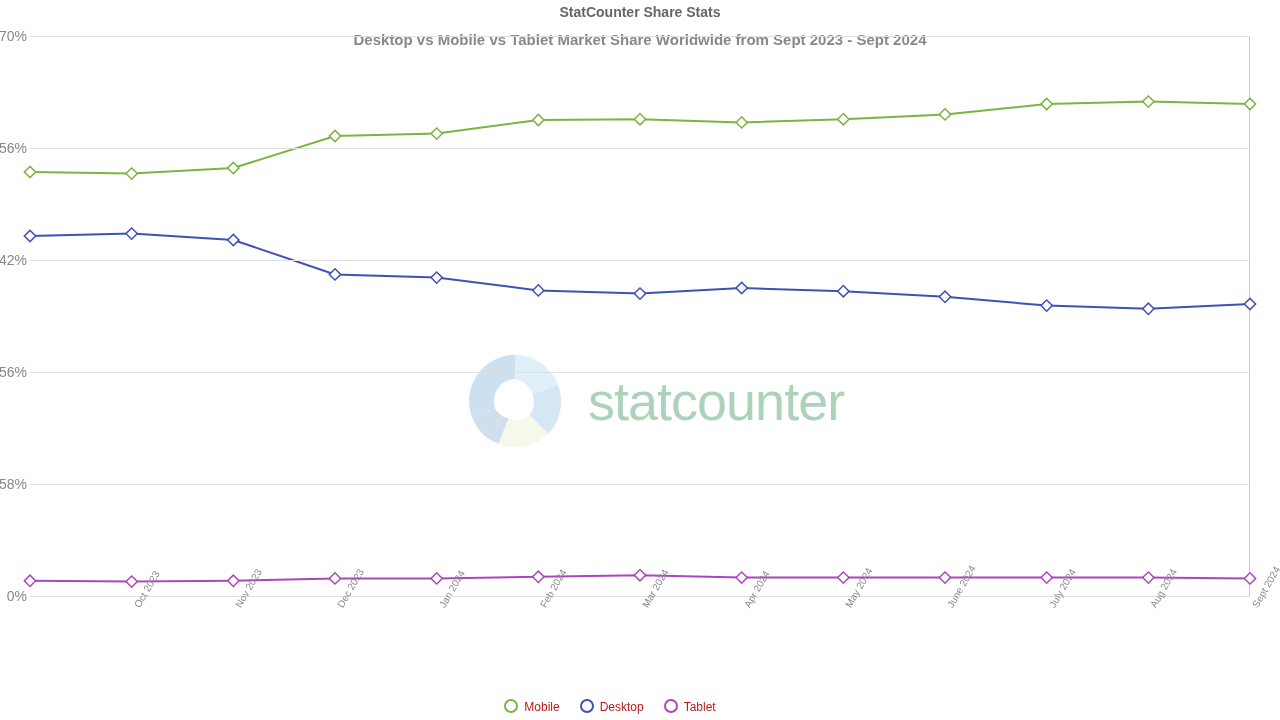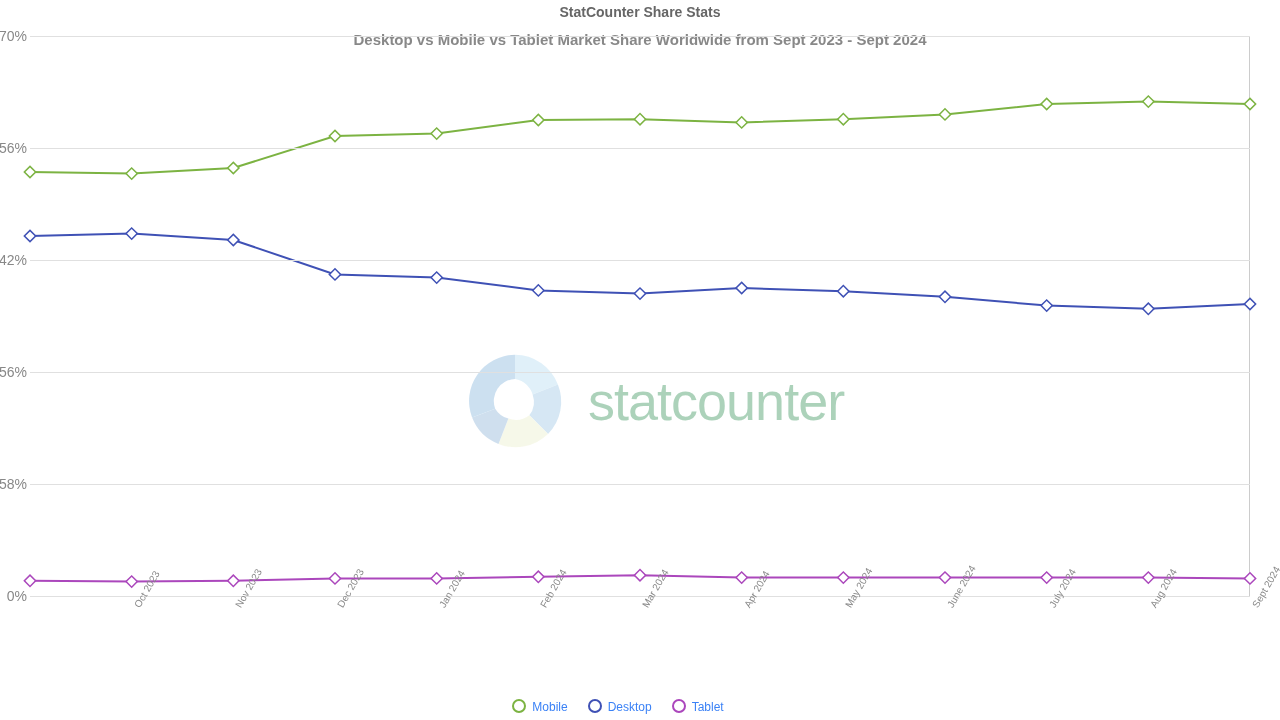--- a/index.html
+++ b/index.html
@@ -4,21 +4,21 @@
 <style>
   html,body{margin:0;padding:0;width:1280px;height:720px;background:#fff;font-family:Arial,Helvetica,sans-serif;overflow:hidden}
   .title{text-align:center;font-size:14px;font-weight:bold;color:#666;margin-top:4px}
   .subtitle{text-align:center;font-size:15px;font-weight:bold;color:#888;margin-top:11px}
   .chart-wrap{position:absolute;left:30px;top:36px;width:1220px;height:560px}
   .plot{position:absolute;left:0;top:0;width:1220px;height:560px;border:1px solid #ccc;border-left:none;border-bottom:none;border-top:none;box-sizing:border-box}
   .grid-h{position:absolute;left:0;width:1220px;height:0;border-top:1px solid #e0e0e0}
   .ytick{position:absolute;right:1222px;font-size:14px;color:#888;transform:translateY(-50%);white-space:nowrap}
   .xtick{position:absolute;font-size:10px;color:#888;transform:translateY(2px) rotate(-60deg);transform-origin:left top;white-space:nowrap}
   svg.lines{position:absolute;left:0;top:0;width:1220px;height:560px;overflow:visible}
-  .legend{position:absolute;left:8px;bottom:6px;width:1220px;text-align:center;font-size:12px;color:#3b82f6}
+  .legend{position:absolute;left:0;bottom:6px;width:1220px;text-align:center;font-size:12px;color:#b91c1c}
   .legend-item{display:inline-block;margin:0 10px}
   .legend-marker{display:inline-block;width:10px;height:10px;border:2px solid;border-radius:50%;background:#fff;vertical-align:-2px;margin-right:6px;transform:rotate(45deg)}
   
   .watermark{position:absolute;left:430px;top:310px;display:flex;align-items:center;opacity:.35;pointer-events:none}
   .watermark .txt{font-size:54px;color:#15803d;font-weight:500;letter-spacing:-1px;margin-left:18px}
   .watermark svg{width:110px;height:110px}
 </style>
 </head>
 <body>
 

